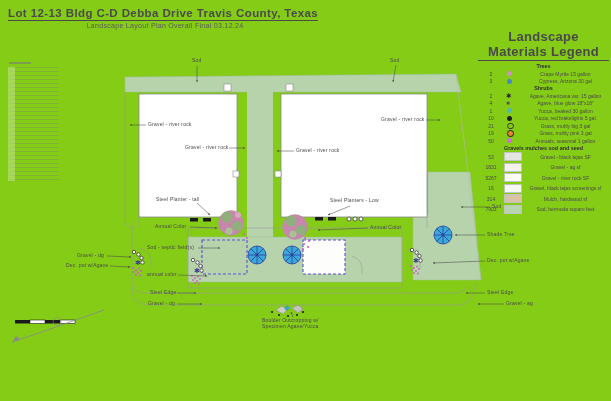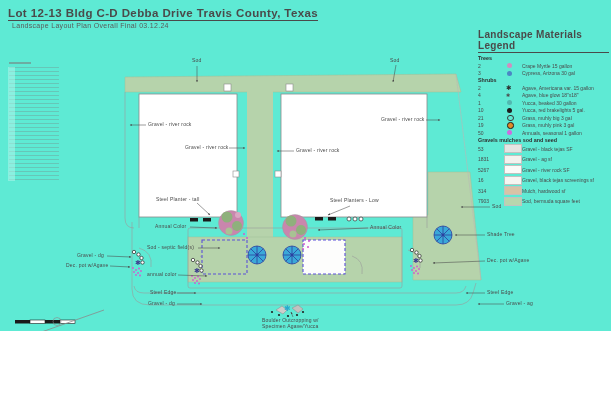--- a/index.html
+++ b/index.html
@@ -1,36 +1,36 @@
 <!DOCTYPE html>
 <html><head>
 <meta charset="utf-8">
 <style>
   html,body{margin:0;padding:0;background:#fff;}
-  #canvas{position:relative;width:611px;height:331px;background:#5eead4;overflow:hidden;
-          font-family:"Liberation Sans", sans-serif;color:#3c3c3c;}
+  #canvas{position:relative;width:611px;height:401px;background:#84cc16;overflow:hidden;
+          font-family:"Liberation Sans", sans-serif;color:#3c3c3c;text-align:center;}
   
   #title-block{position:absolute;left:8px;top:3px;}
   #main-title{font-size:11.5px;font-weight:bold;letter-spacing:.4px;color:#4a4a4a;
               border-bottom:1px solid #4a4a4a;padding-bottom:1px;display:inline-block;}
   #sub-title{font-size:7px;color:#5a5a5a;margin-top:1px;margin-left:4px;letter-spacing:.3px;}
   
   #notes-block{position:absolute;left:9px;top:67px;width:50px;height:114px;
     background:
       repeating-linear-gradient(to bottom, rgba(120,120,120,.55) 0 1px, transparent 1px 4px);
     opacity:.55;}
   #notes-block:before{content:"";position:absolute;left:0;top:-5px;width:22px;height:2px;background:#7a7a7a;}
   #notes-block i{position:absolute;left:-1px;top:0;width:7px;height:114px;background:#fff;opacity:.5;}
   
   #plan-svg{position:absolute;left:0;top:0;}
   .plan-label{position:absolute;font-size:5px;line-height:1.15;color:#4a4a4a;
               white-space:pre-line;letter-spacing:.2px;}
   
   #legend{position:absolute;left:478px;top:29px;width:131px;}
-  #legend-title{font-size:10px;font-weight:bold;color:#4a4a4a;letter-spacing:.3px;
+  #legend-title{font-size:13px;font-weight:bold;color:#4a4a4a;letter-spacing:.3px;
                 border-bottom:.8px solid #4a4a4a;display:inline-block;padding-bottom:1px;margin-bottom:2px;}
   .lg-header{font-size:5.4px;font-weight:bold;color:#2e2e2e;height:7px;line-height:7px;}
   .lg-row{display:flex;align-items:center;height:7.5px;font-size:5px;color:#4a4a4a;}
   .lg-row.sw{height:10.5px;}
   .lg-qty{width:26px;flex:0 0 26px;}
   .lg-ic{width:18px;flex:0 0 18px;display:flex;align-items:center;justify-content:flex-start;}
   .lg-lbl{flex:1;white-space:nowrap;}
   .ic-dot{width:5px;height:5px;border-radius:50%;display:inline-block;margin-left:3px;}
   .ic-star{font-size:6.5px;line-height:5px;margin-left:2px;}
   .ic-star.small{font-size:5px;}

